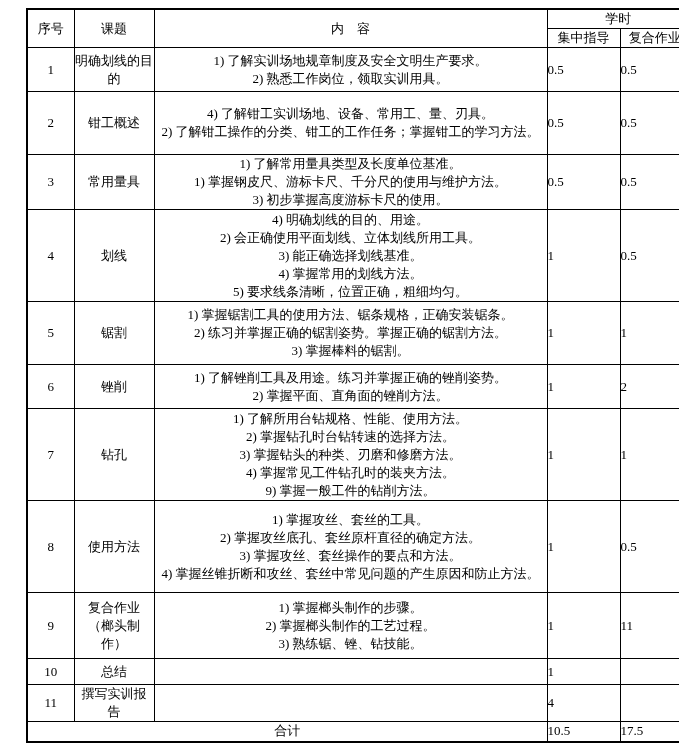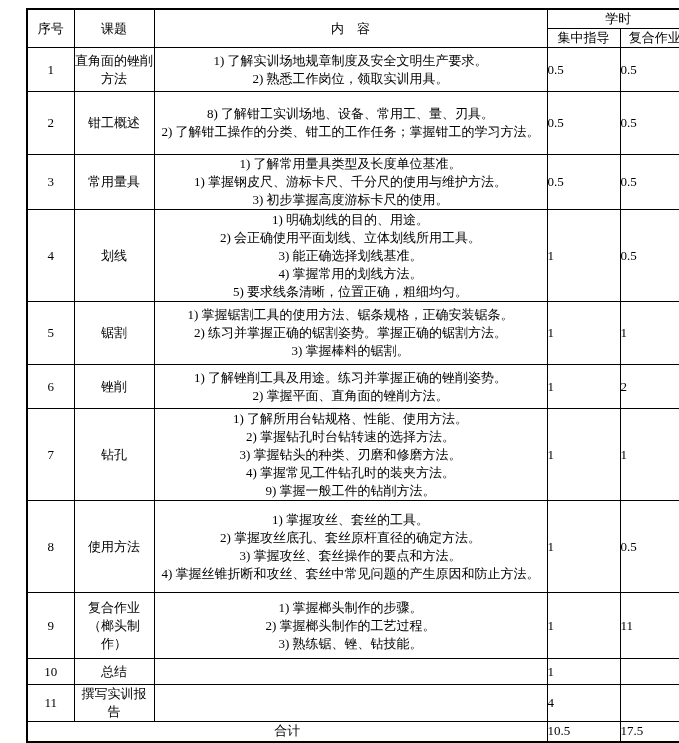--- a/index.html
+++ b/index.html
@@ -74,34 +74,34 @@
       <th class="hdr" rowspan="2">内　容</th>
       <th class="hdr" colspan="2">学时</th>
     </tr>
     <tr style="height:19px">
       <th class="hdr">集中指导</th>
       <th class="hdr">复合作业</th>
     </tr>
 
     <tr style="height:44px">
       <td class="c-center">1</td>
-      <td class="cell-topic">直角面的锉削方法</td>
+      <td class="cell-topic">明确划线的目的</td>
       <td class="cell-content">
         <div class="line">1) 了解实训场地规章制度及安全文明生产要求。</div>
         <div class="line">2) 熟悉工作岗位，领取实训用具。</div>
       </td>
       <td class="cell-hours">0.5</td>
       <td class="cell-hours">0.5</td>
     </tr>
 
     <tr style="height:63px">
       <td class="c-center">2</td>
       <td class="cell-topic">钳工概述</td>
       <td class="cell-content">
-        <div class="line">8) 了解钳工实训场地、设备、常用工、量、刃具。</div>
+        <div class="line">4) 了解钳工实训场地、设备、常用工、量、刃具。</div>
         <div class="line">2) 了解钳工操作的分类、钳工的工作任务；掌握钳工的学习方法。</div>
       </td>
       <td class="cell-hours">0.5</td>
       <td class="cell-hours">0.5</td>
     </tr>
 
     <tr style="height:55px">
       <td class="c-center">3</td>
       <td class="cell-topic">常用量具</td>
       <td class="cell-content">
@@ -110,21 +110,21 @@
         <div class="line">3) 初步掌握高度游标卡尺的使用。</div>
       </td>
       <td class="cell-hours">0.5</td>
       <td class="cell-hours">0.5</td>
     </tr>
 
     <tr style="height:92px">
       <td class="c-center">4</td>
       <td class="cell-topic">划线</td>
       <td class="cell-content">
-        <div class="line">1) 明确划线的目的、用途。</div>
+        <div class="line">4) 明确划线的目的、用途。</div>
         <div class="line">2) 会正确使用平面划线、立体划线所用工具。</div>
         <div class="line">3) 能正确选择划线基准。</div>
         <div class="line">4) 掌握常用的划线方法。</div>
         <div class="line">5) 要求线条清晰，位置正确，粗细均匀。</div>
       </td>
       <td class="cell-hours">1</td>
       <td class="cell-hours">0.5</td>
     </tr>
 
     <tr style="height:63px">

